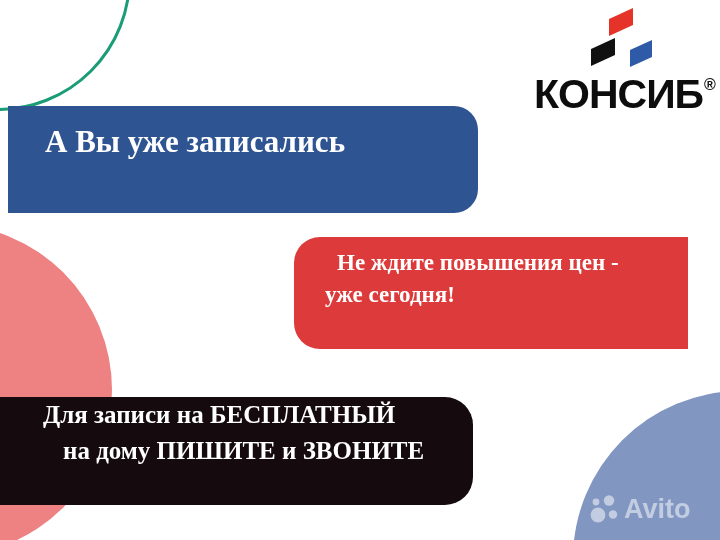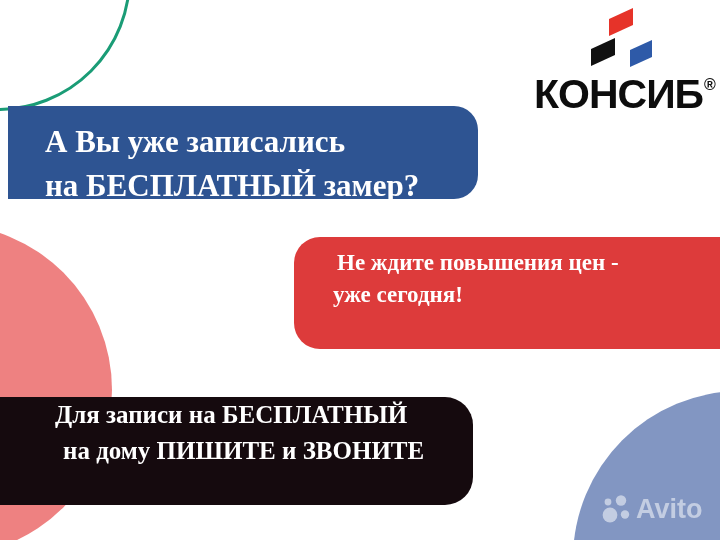--- a/index.html
+++ b/index.html
@@ -11,70 +11,69 @@
   .teal-outline{
     left:-135px;top:-155px;width:260px;height:260px;
     border:3px solid #1a9c76;background:transparent;
   }
   .salmon{left:-220px;top:224px;width:332px;height:332px;background:#ee8181;}
   .slate{left:573px;top:391px;width:336px;height:336px;background:#8296c2;}
 
   .banner{position:absolute;box-sizing:border-box;color:#ffffff;font-weight:bold;}
   .banner p{margin:0;}
   .banner-question{
-    left:8px;top:106px;width:470px;height:93px;background:#2e5492;
+    left:8px;top:106px;width:470px;height:107px;background:#2e5492;
     border-radius:0 24px 24px 0;padding:14px 0 0 37px;
     font-size:31px;line-height:44px;
   }
   .banner-urgency{
-    left:294px;top:237px;width:426px;height:112px;background:#dd3b3b;
+    left:294px;top:237px;width:394px;height:112px;background:#dd3b3b;
     border-radius:26px 0 0 26px;padding:10px 0 16px 23px;
     font-size:23px;line-height:32px;
   }
   .banner-urgency p.l0{margin-left:20px;}
-  .banner-urgency p.l2{margin-left:16px;}
+  .banner-urgency p.l2{margin-left:8px;}
   .banner-cta{
     left:0;top:397px;width:473px;height:108px;background:#150a0e;
     border-radius:0 28px 28px 0;padding:0 0 0 43px;
     font-size:25px;line-height:36px;
   }
-  .banner-cta p.l0{margin-left:12px;}
+  .banner-cta p.l0{}
   .banner-cta p.l2{margin-left:20px;}
 
   .logo{position:absolute;left:534px;top:5px;width:175px;height:108px;}
   .logo-mark{position:absolute;left:47px;top:0;}
   .logo-text{
     position:absolute;left:0;top:66px;width:175px;
     font-family:"Liberation Sans","DejaVu Sans",sans-serif;
     font-weight:bold;font-size:41px;letter-spacing:-1px;color:#0d0d0d;
     white-space:nowrap;
   }
   .logo-text sup{font-size:16px;letter-spacing:0;vertical-align:18px;margin-left:1px;}
 
   .watermark{
-    position:absolute;left:598px;top:492px;display:flex;align-items:center;
+    position:absolute;left:586px;top:492px;display:flex;align-items:center;
     font-family:"Liberation Sans","DejaVu Sans",sans-serif;
   }
   .watermark-label{
     color:rgba(255,255,255,0.52);font-weight:bold;font-size:27px;
     margin-left:4px;line-height:34px;
   }
 </style>
 </head>
 <body>
 
 <div class="canvas">
 
   <div class="circle teal-outline"></div>
   <div class="circle salmon"></div>
   <div class="circle slate"></div>
 
   <div class="banner banner-question">
     <p class="l0">А Вы уже записались</p>
-    <p class="l1">на БЕСПЛАТНЫЙ замер?</p>
   </div>
 
   <div class="banner banner-urgency">
     <p class="l0">Не ждите повышения цен -</p>
     <p class="l2">уже сегодня!</p>
   </div>
 
   <div class="banner banner-cta">
     <p class="l0">Для записи на БЕСПЛАТНЫЙ</p>
     <p class="l2">на дому ПИШИТЕ и ЗВОНИТЕ</p>

